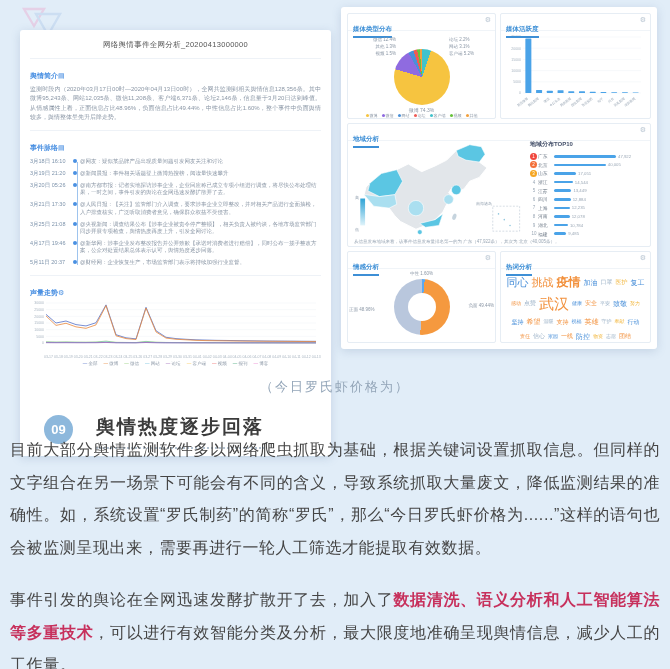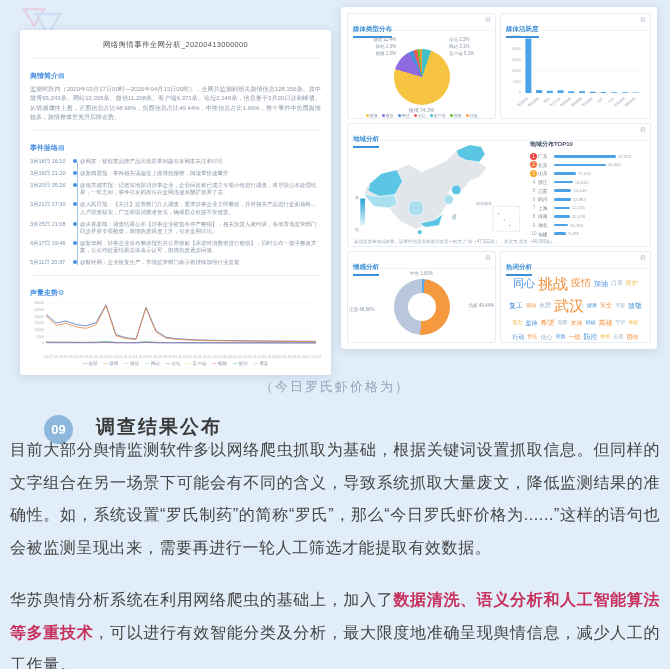--- a/index.html
+++ b/index.html
@@ -7,21 +7,21 @@
     width:670px;height:669px;position:relative;overflow:hidden;
     background:#e1edf8;
     font-family:"Liberation Sans","DejaVu Sans",sans-serif;
     color:#444;
   }
   
   .logo{position:absolute;left:20px;top:6px;width:46px;height:34px;opacity:.55;}
   
   .shot{position:absolute;background:#fff;border-radius:3px;
         box-shadow:0 2px 10px rgba(90,120,160,.22);}
-  .shot-left{left:20px;top:30px;width:311px;height:345px;padding:0;}
+  .shot-left{left:20px;top:30px;width:311px;height:426px;padding:0;}
   .shot-right{left:341px;top:7px;width:316px;height:342px;}
   
   .rep{position:absolute;inset:0;padding:6px 10px;box-sizing:border-box;overflow:hidden;}
   .rep-title{text-align:center;font-size:7.5px;color:#555;margin-top:4px;letter-spacing:.3px;}
   .rep-sec{margin-top:8px;border-top:1px solid #eef2f7;padding-top:5px;}
   .rep-label{color:#4a90e2;font-size:7px;font-weight:bold;}
   .rep-summary{font-size:6px;line-height:1.55;color:#8a96a5;margin-top:3px;text-align:justify;}
   .tl{position:relative;margin-top:4px;}
   .tl-line{position:absolute;left:47px;top:4px;bottom:2px;width:1px;background:#9ec4ee;}
   .tl-row{display:flex;align-items:flex-start;margin-bottom:4.5px;}
@@ -376,22 +376,22 @@
         <div class="donut-lab" id="donut-top" style="left:0;right:0;top:2px;text-align:center;">中性 1.60%</div>
         <div class="donut-lab" id="donut-right" style="right:1px;top:34px;">负面 49.44%</div>
         <div class="donut-lab" id="donut-left" style="left:1px;top:38px;">正面 48.96%</div>
       </div>
     </div>
 
     <div class="card cE">
       <div class="card-hd"><span class="card-tt">热词分析</span><span class="card-gear">⚙</span></div>
       <div class="cloud" id="cloud">
           <span style="font-size: 11px; color: rgb(74, 144, 217);">同心</span>
-          <span style="font-size: 15px; color: rgb(242, 145, 61);">挑战</span>
-          <span style="font-size: 10px; color: rgb(242, 145, 61);">疫情</span>
+          <span style="font-size: 11px; color: rgb(242, 145, 61);">挑战</span>
+          <span style="font-size: 12px; color: rgb(242, 145, 61); font-weight: bold;">疫情</span>
           <span style="font-size: 7px; color: rgb(74, 144, 217);">加油</span>
           <span style="font-size: 6px; color: rgb(157, 179, 200);">口罩</span>
           <span style="font-size: 6px; color: rgb(242, 182, 60);">医护</span>
           <span style="font-size: 7px; color: rgb(74, 144, 217);">复工</span>
           <span style="font-size: 5px; color: rgb(242, 145, 61);">感动</span>
           <span style="font-size: 6px; color: rgb(157, 179, 200);">点赞</span>
           <span style="font-size: 15px; color: rgb(242, 145, 61);">武汉</span>
           <span style="font-size: 5px; color: rgb(74, 144, 217);">健康</span>
           <span style="font-size: 6px; color: rgb(242, 145, 61);">安全</span>
           <span style="font-size: 5px; color: rgb(157, 179, 200);">平安</span>
@@ -416,16 +416,16 @@
           <span style="font-size: 6px; color: rgb(242, 145, 61);">团结</span>
         </div>
     </div>
 
   </div>
 </div>
 
 <div class="caption">（今日罗氏虾价格为）</div>
 
 <div class="badge">09</div>
-<div class="heading">调查结果公布</div>
+<div class="heading">舆情热度逐步回落</div>
 
 <div class="para p1">目前大部分舆情监测软件多以网络爬虫抓取为基础，根据关键词设置抓取信息。但同样的文字组合在另一场景下可能会有不同的含义，导致系统抓取大量废文，降低监测结果的准确性。如，系统设置“罗氏制药”的简称“罗氏”，那么“今日罗氏虾价格为......”这样的语句也会被监测呈现出来，需要再进行一轮人工筛选才能提取有效数据。</div>
-<div class="para p2"><span>华苏舆情分析系统在利用网络爬虫的基础上，加入了</span><span class="red" id="red-span" style="color: rgb(199, 48, 92);">数据清洗、语义分析和人工智能算法等多重技术</span><span>，可以进行有效智能分类及分析，最大限度地准确呈现舆情信息，减少人工的工作量。</span></div>
+<div class="para p2"><span>事件引发的舆论在全网迅速发酵扩散开了去，加入了</span><span class="red" id="red-span" style="color: rgb(199, 48, 92);">数据清洗、语义分析和人工智能算法等多重技术</span><span>，可以进行有效智能分类及分析，最大限度地准确呈现舆情信息，减少人工的工作量。</span></div>
 
 </body></html>

